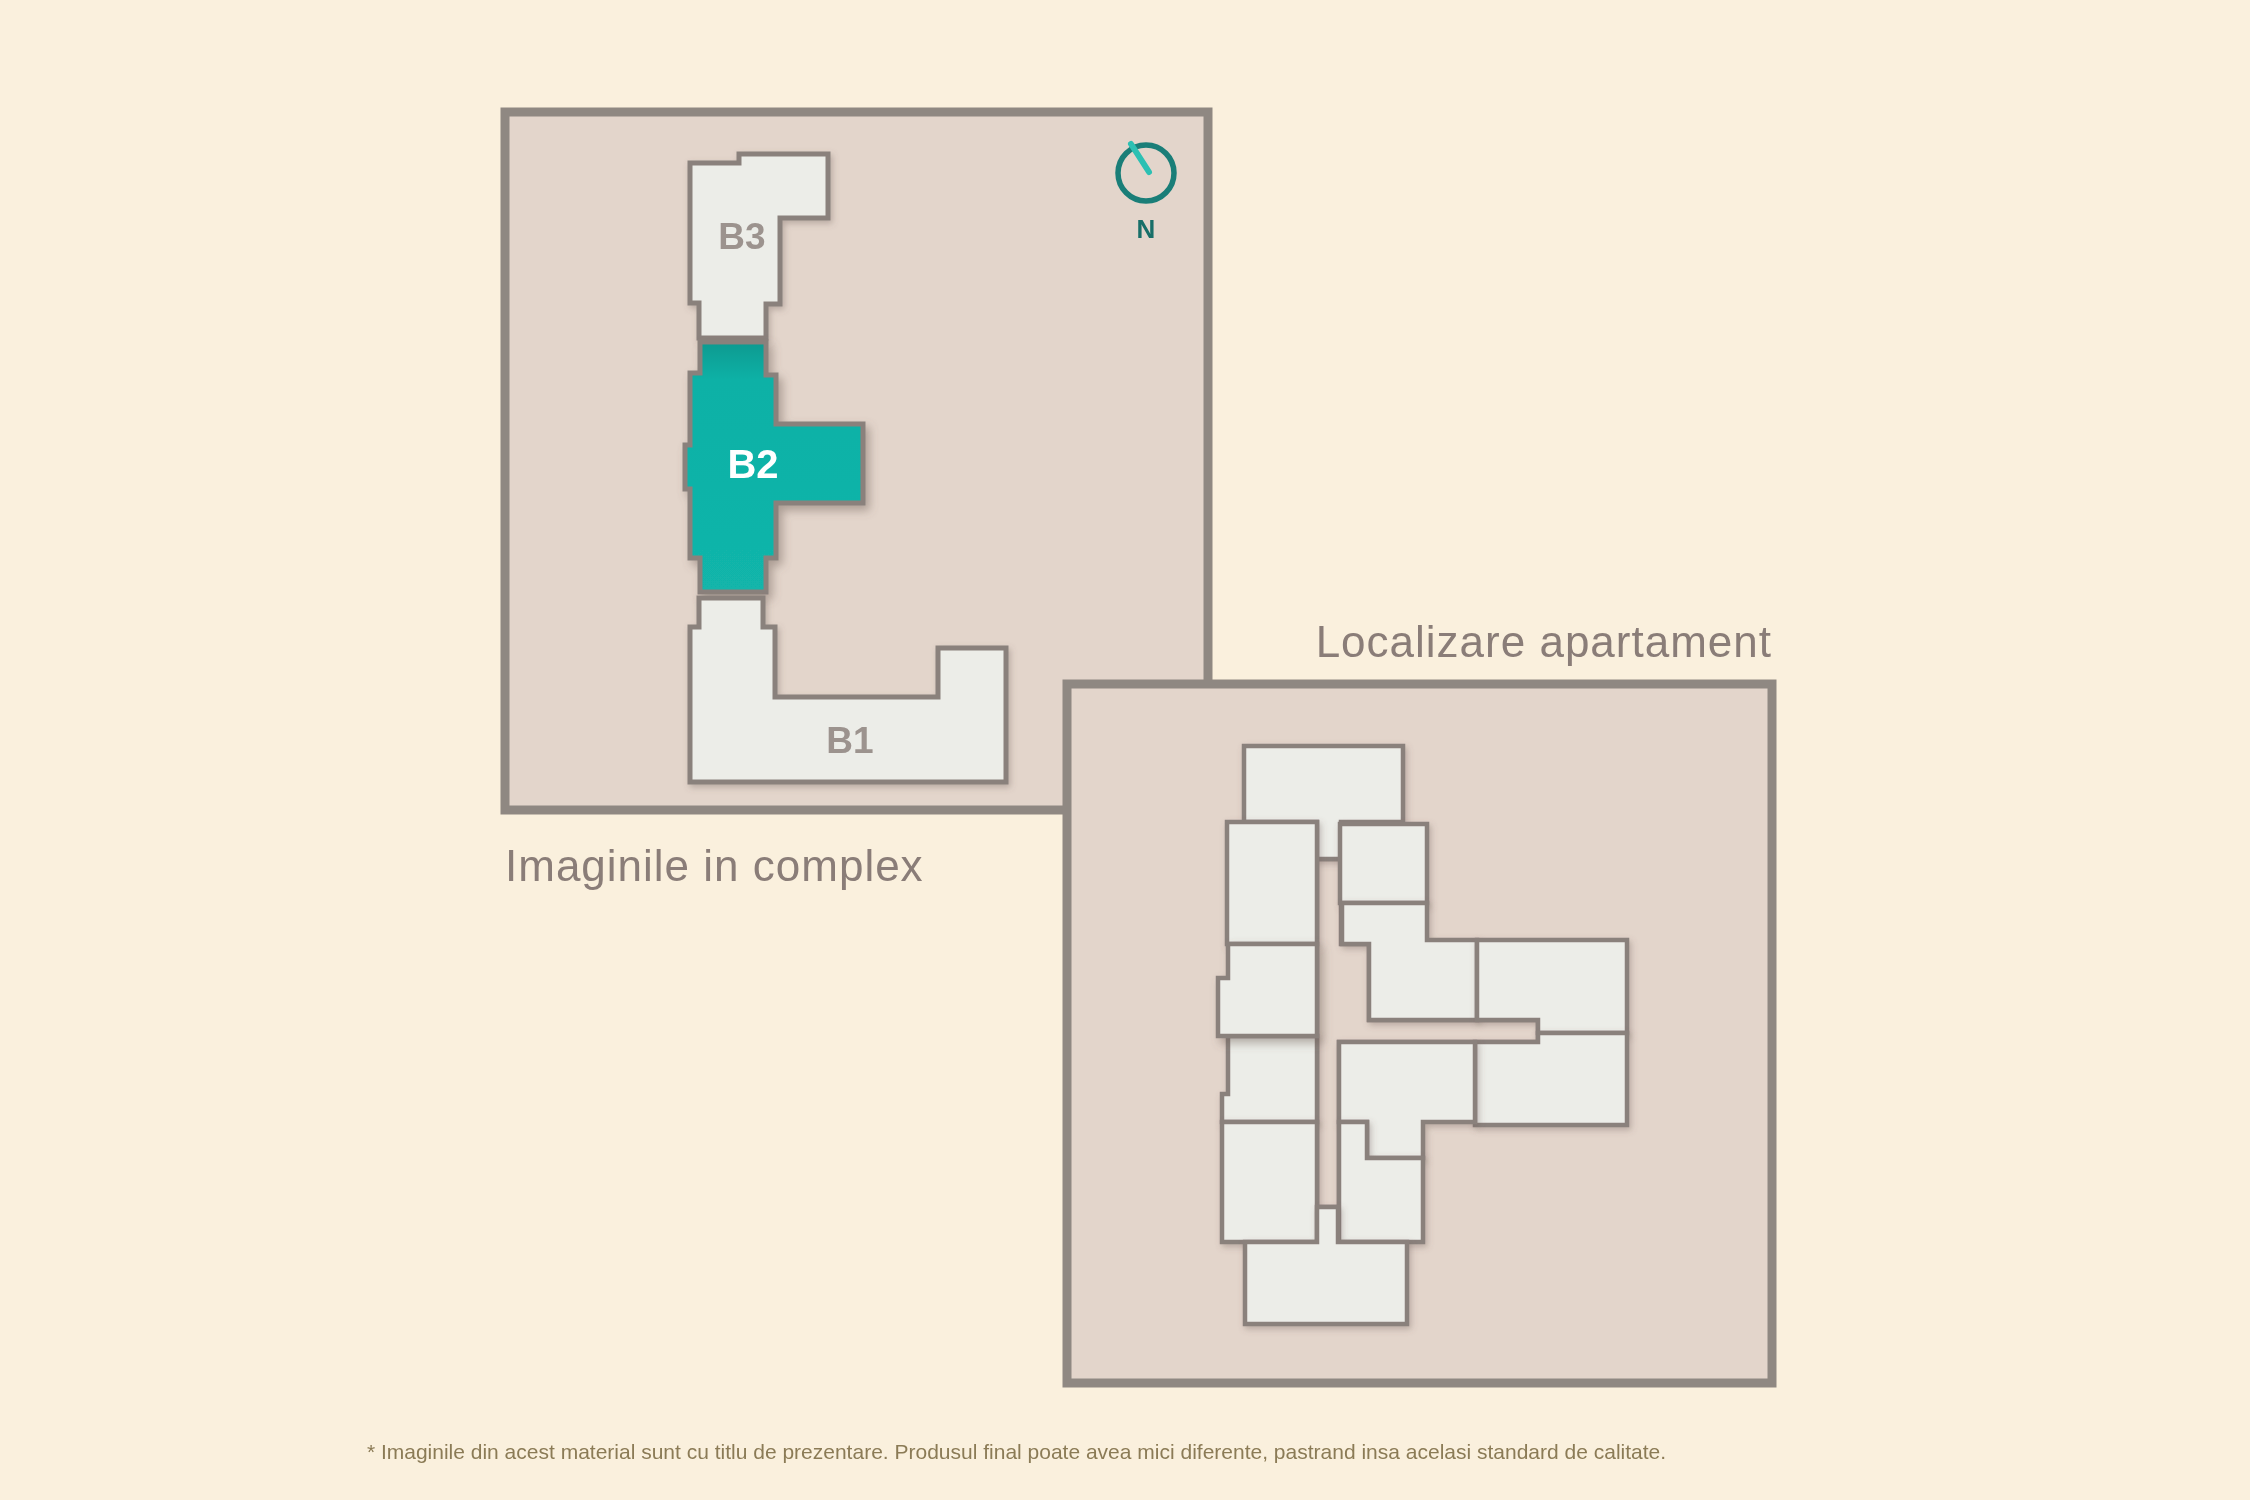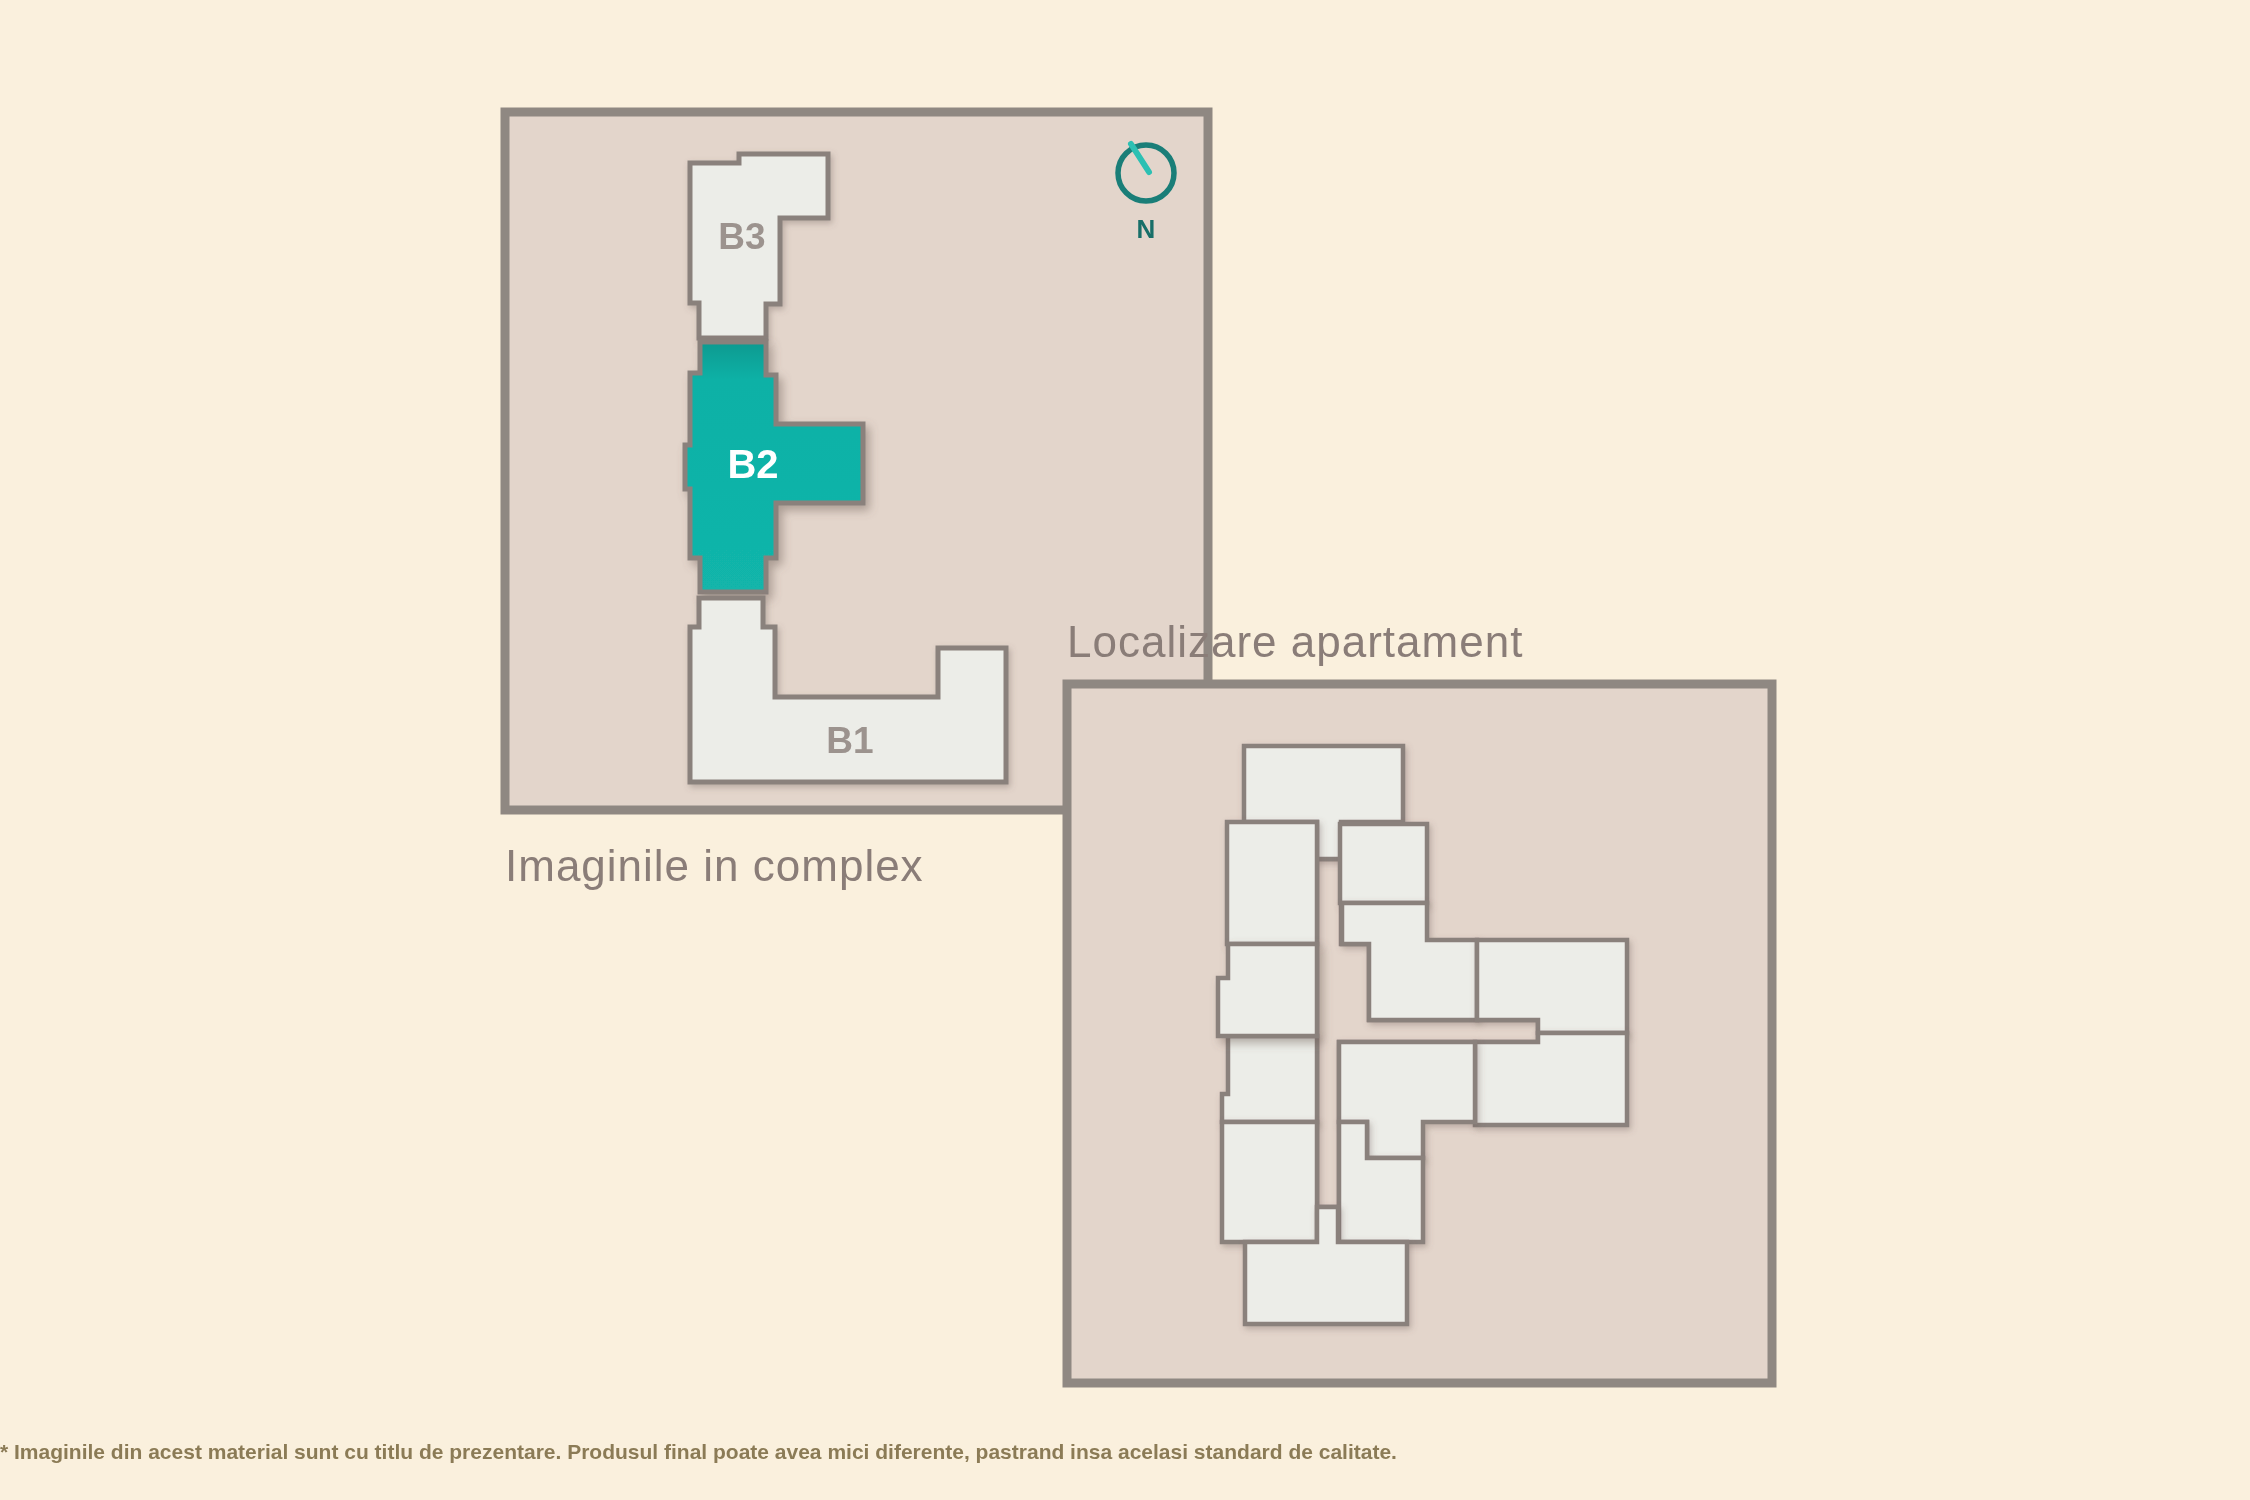--- a/index.html
+++ b/index.html
@@ -13,29 +13,28 @@
   #plan-svg{position:absolute;left:0;top:0;}
   .map-title{
     position:absolute;
     font-size:44px;
     font-weight:300;
     letter-spacing:1px;
     color:#8a7d78;
     line-height:48px;
   }
   #complex-title{left:505px;top:842px;width:720px;text-align:left;}
-  #apartment-title{left:1067px;top:618px;width:705px;text-align:left;}
+  #apartment-title{left:1067px;top:618px;width:705px;text-align:right;}
   #disclaimer{
     position:absolute;
     left:0;right:0;
     top:1440px;
-    text-align:left;
+    text-align:center;
     font-size:21px;
     color:#8b7b56;
-    font-weight:bold;
   }
   .panel-rect{fill:#e3d5cb;stroke:#8f8882;stroke-width:9;}
   .bldg{stroke:#8a817c;stroke-width:5;stroke-linejoin:miter;}
   .bldg-gray{fill:#ecede8;}
   .room{fill:#ecede8;stroke:#8a817c;stroke-width:4.5;stroke-linejoin:miter;}
   .corridor{fill:#e3d5cb;stroke:#8a817c;stroke-width:4.5;}
   .bldg-label{font-family:"Liberation Sans",sans-serif;font-weight:bold;font-size:37px;fill:#9c938e;text-anchor:middle;}
   .bldg-label-active{font-family:"Liberation Sans",sans-serif;font-weight:bold;font-size:40px;fill:#ffffff;text-anchor:middle;}
   .compass-n{font-family:"Liberation Sans",sans-serif;font-weight:bold;font-size:26px;fill:#186f69;text-anchor:middle;}
 </style>

